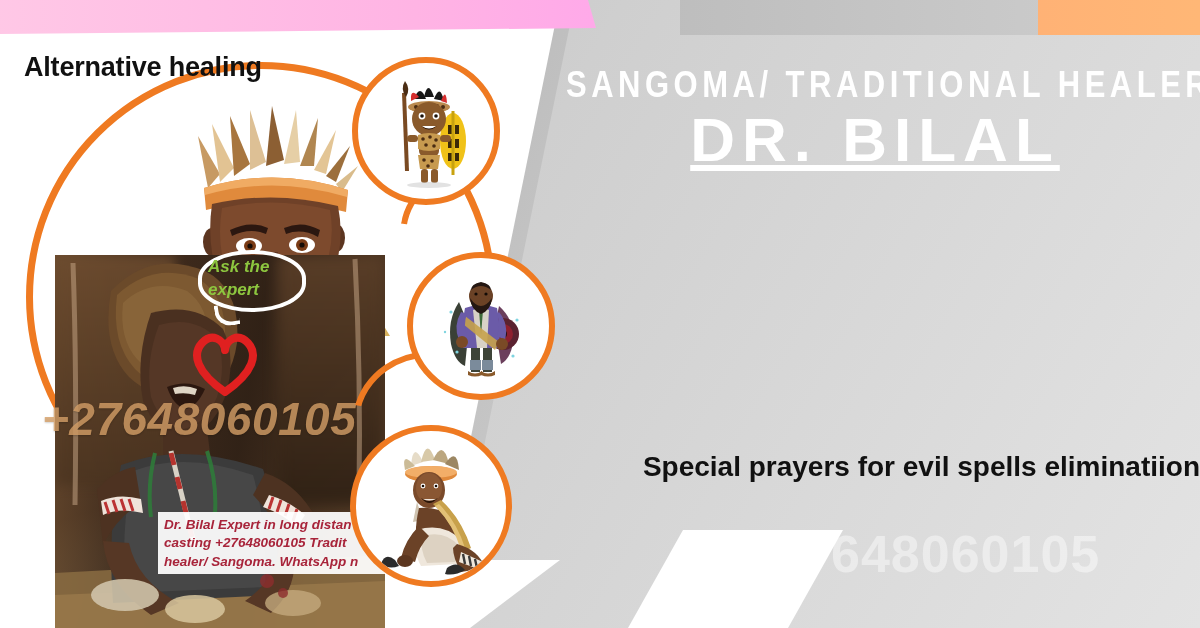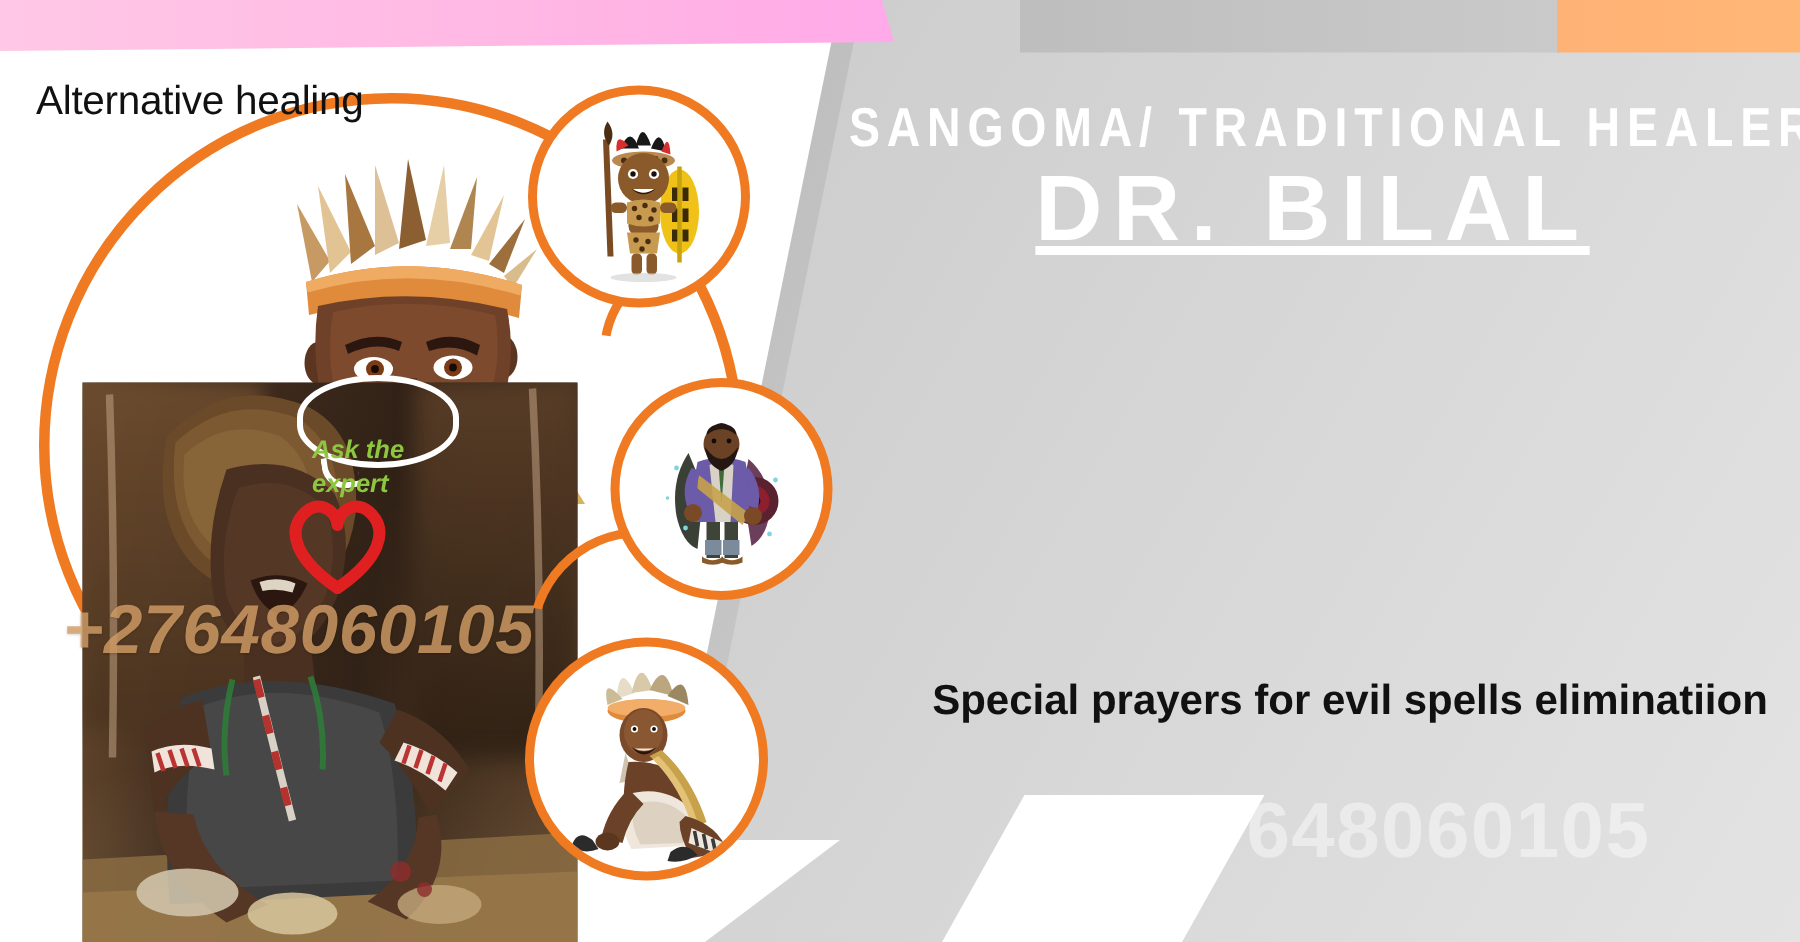--- a/index.html
+++ b/index.html
@@ -47,21 +47,21 @@
   }
   .bar-gray-top{
     position:absolute; left:0; top:0; width:1200px; height:628px;
     background:linear-gradient(90deg,#a6a6a6 0%,#bdbdbd 55%,#cfcfcf 100%);
     clip-path: polygon(680px 0, 1040px 0, 1040px 35px, 680px 35px);
   }
 
   
   .alt-healing{
     position:absolute; left:24px; top:52px;
-    font-size:27px; font-weight:normal; color:#111; letter-spacing:-0.2px;
+    font-size:27px; font-weight:bold; color:#111; letter-spacing:-0.2px;
     z-index:40;
   }
 
   
   .arc-big{
     position:absolute; left:26px; top:62px; width:470px; height:470px;
     border:7px solid #ef7a21; border-radius:50%;
     clip-path: polygon(0 0, 100% 0, 100% 62%, 56% 62%, 56% 100%, 0 100%);
     z-index:5;
   }
@@ -113,21 +113,21 @@
     z-index:24;
   }
   .bubble-tail{
     position:absolute; left:215px; top:304px; width:24px; height:22px;
     border-left:4px solid #fff; border-bottom:4px solid #fff;
     border-bottom-left-radius:16px; transform:rotate(-8deg); z-index:24;
   }
   .bubble-text{
     position:absolute; left:208px; top:256px; width:96px; z-index:25;
     font-size:17px; font-weight:bold; font-style:italic; color:#8dc63f;
-    line-height:1.35; text-align:left;margin-top:33px;
+    line-height:1.35; text-align:left;
   }
 
   
   .heart{ position:absolute; left:188px; top:330px; z-index:23; }
 
   
   .caption{
     position:absolute; left:158px; top:512px; width:232px; height:62px;
     background:rgba(255,255,255,0.93); z-index:26; overflow:hidden;
     padding:4px 0 0 6px;
@@ -165,21 +165,21 @@
     letter-spacing:7px; text-align:center; white-space:nowrap;text-decoration:underline;
   }
   .redcopy{
     position:absolute; left:548px; top:218px; width:652px; z-index:40;
     font-size:31px; font-weight:bold; color:#fb3b30;
     text-align:center; line-height:1.32;
   }
   .blackcopy{
     position:absolute; left:600px; top:448px; width:600px; z-index:40;
     font-size:28px; font-weight:bold; color:#111;
-    text-align:center; line-height:1.34;
+    text-align:right; line-height:1.34;
   }
   .ghost-phone{
     position:absolute; left:640px; top:524px; width:560px; z-index:35;
     font-size:52px; font-weight:bold; color:rgba(255,255,255,0.44);
     text-align:center; letter-spacing:1px; white-space:nowrap;
   }
 </style>
 </head>
 <body>
 
@@ -298,20 +298,25 @@
       <path d="M37 62 C8 42 4 24 14 13 C24 2 36 10 37 20 C38 10 50 2 60 13 C70 24 66 42 37 62 Z" fill="none" stroke="#e02020" stroke-width="8" stroke-linejoin="round"></path>
     </svg>
   </div>
 
   <div class="bubble"></div>
   <div class="bubble-tail"></div>
   <div class="bubble-text">Ask the expert</div>
 
   <div class="photo-watermark">+27648060105</div>
 
+  <div class="caption">
+    <p>Dr. Bilal Expert in long distan</p>
+    <p>casting +27648060105 Tradit</p>
+    <p>healer/ Sangoma. WhatsApp n</p>
+  </div>
 
   <div class="connector" id="conn-1"></div>
   <div class="connector" id="conn-2"></div>
 
   <div class="badge" id="badge-1">
     <div class="inner">
       <svg width="120" height="120" viewBox="0 0 120 120">
 
         <path d="M38 22 L41 100" stroke="#7a4a22" stroke-width="4"></path>
         <path d="M39 10 Q45 18 40 26 Q34 18 39 10 Z" fill="#4b2d14"></path>

